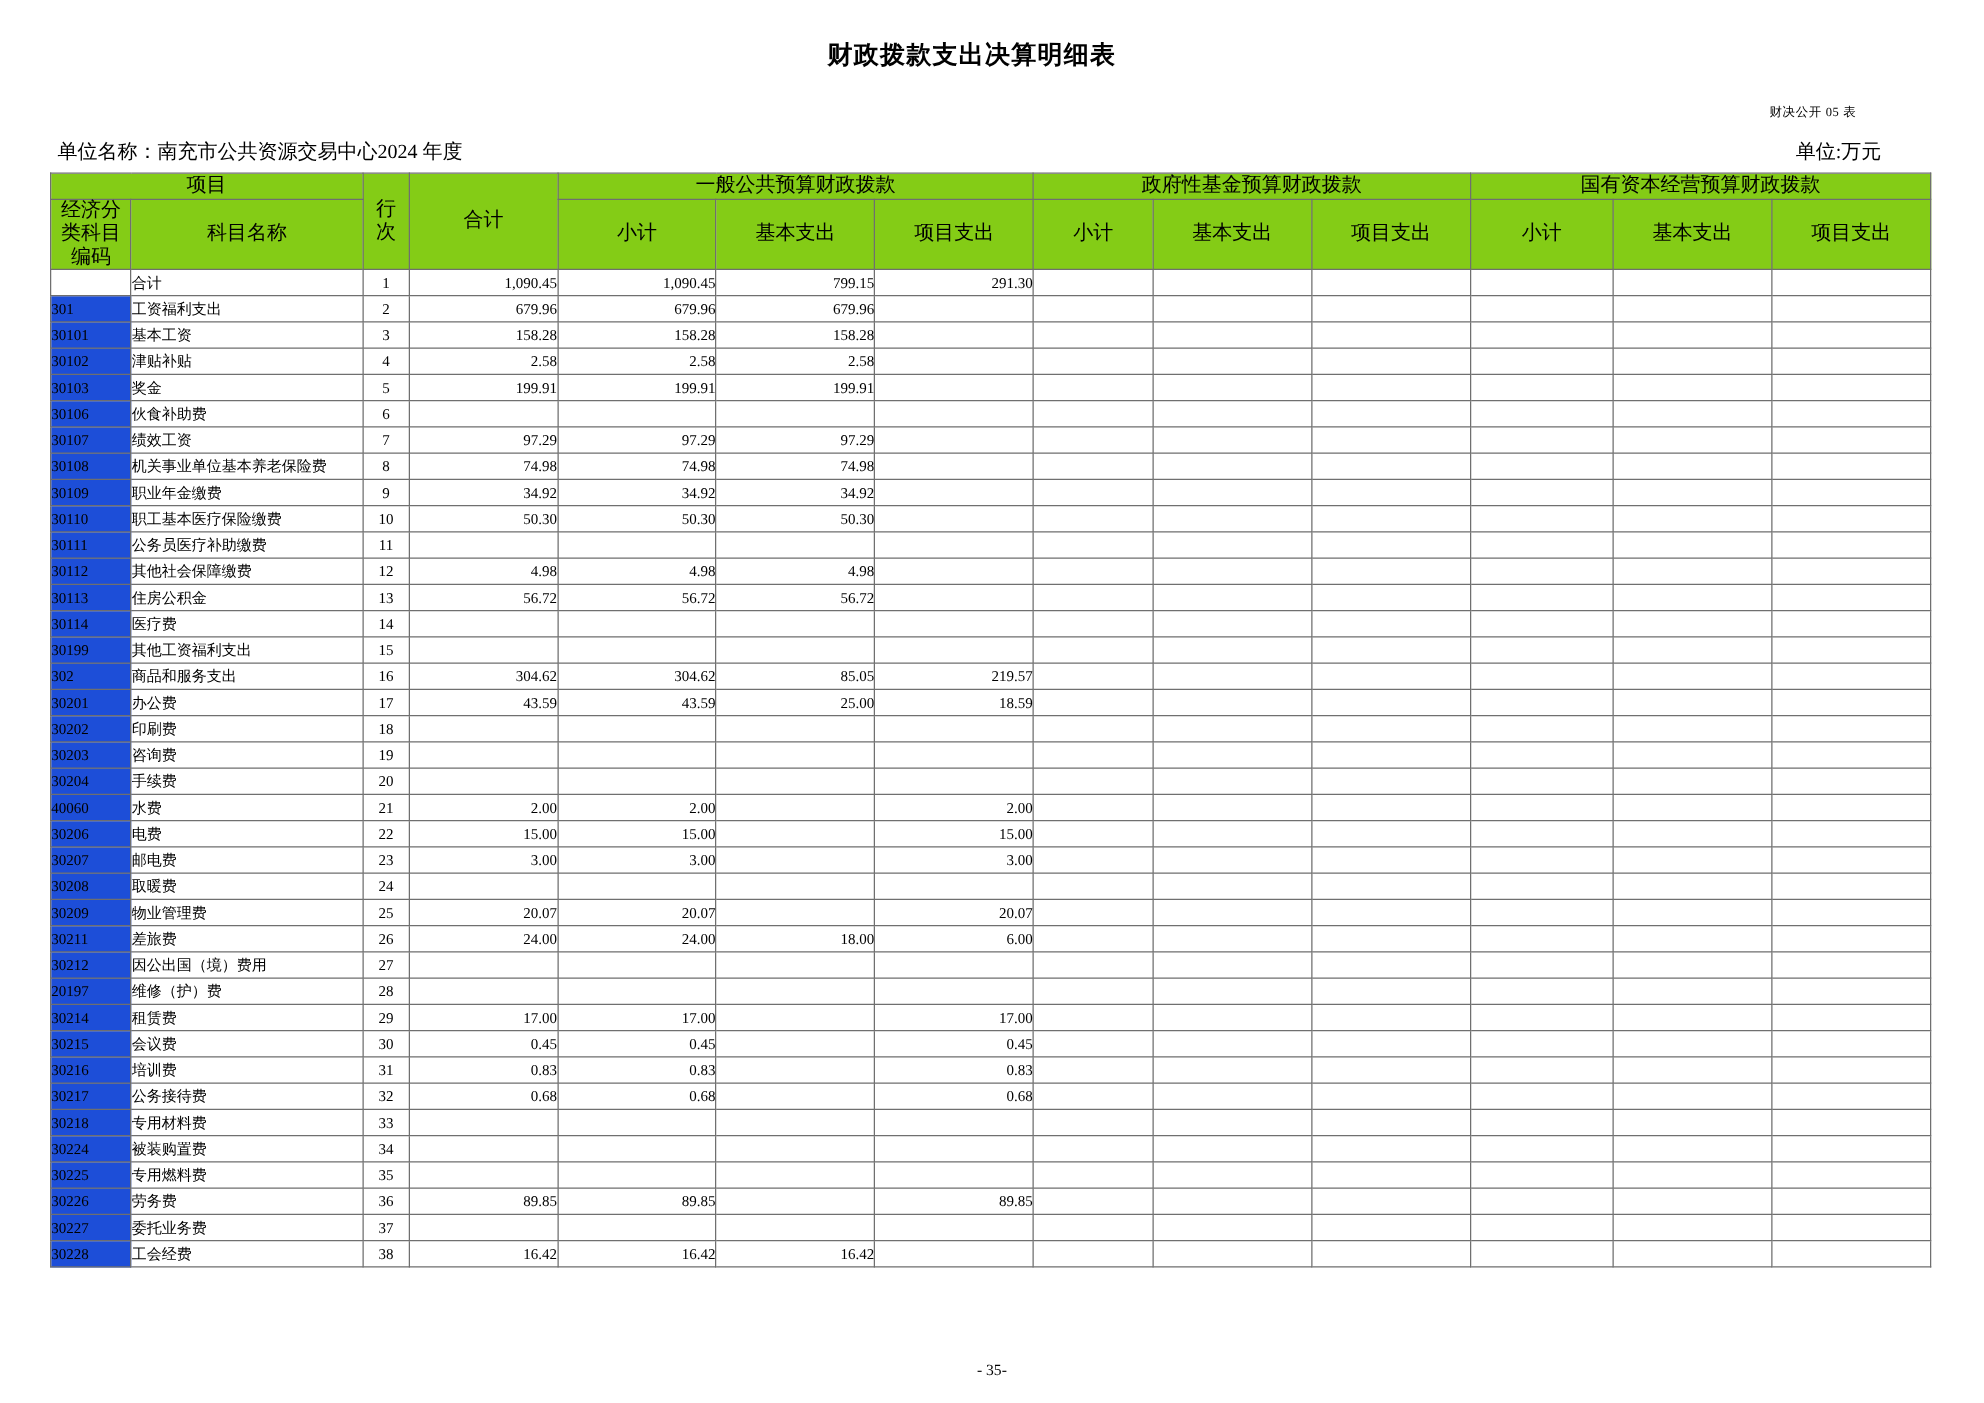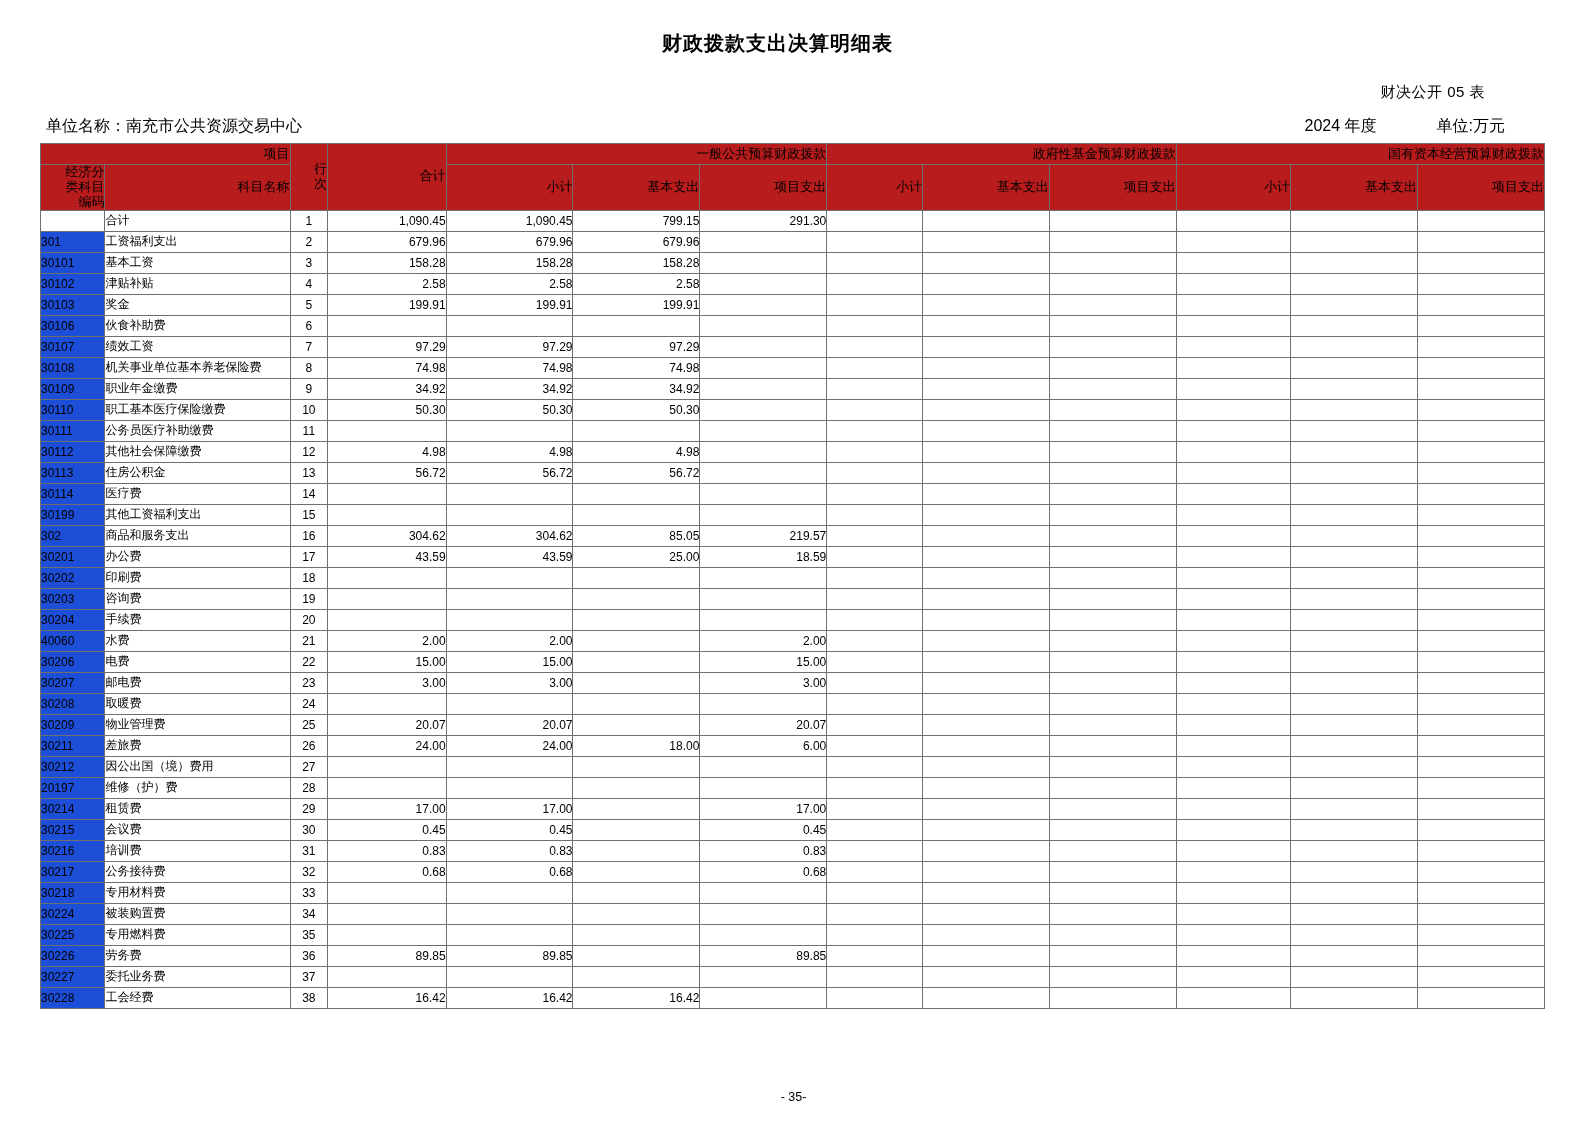--- a/index.html
+++ b/index.html
@@ -14,66 +14,67 @@
     color: #000000;
     position: relative;
     overflow: hidden;
   }
   .page {
     position: relative;
     width: 1555px;
     height: 1122px;
     box-sizing: border-box;
     padding: 0 40px;
+    font-family: Liberation Serif, serif;
   }
   .doc-title {
     text-align: center;
     font-size: 20px;
     font-weight: bold;
     letter-spacing: 1px;
     padding-top: 30px;
   }
   .form-code {
     text-align: right;
-    font-size: 15px;
+    font-size: 10px;
     padding-right: 30px;
     margin-top: 26px;
     letter-spacing: 0.5px;
   }
   .meta-row {
     display: flex;
     align-items: flex-end;
     justify-content: space-between;
     margin-top: 14px;
     padding: 0 10px 0 6px;
     font-size: 16px;
   }
   .meta-left { flex: 0 0 auto; }
-  .meta-center { flex: 1 1 auto; text-align: right; padding-right: 60px;}
+  .meta-center { flex: 1 1 auto; text-align: left; padding-right: 60px;}
   .meta-right { flex: 0 0 auto; }
 
   table.sheet {
     border-collapse: collapse;
     width: 1505px;
     margin-top: 6px;
     table-layout: fixed;
   }
   table.sheet th, table.sheet td {
     border: 1px solid #6f6f6f;
     font-size: 12px;
     font-weight: normal;
     padding: 0;
     height: 21px;
     box-sizing: border-box;
   }
   table.sheet th {
-    background: #b91c1c;
-    text-align: right;
+    background: #84cc16;
+    text-align: center;
     vertical-align: middle;
-    font-size: 13px;
+    font-size: 16px;
     line-height: 1.15;
   }
   td.code {
     padding-left: 6px;
     text-align: left;
     background: #1d4ed8;
   }
   td.name {
     padding-left: 8px;
     text-align: left;

